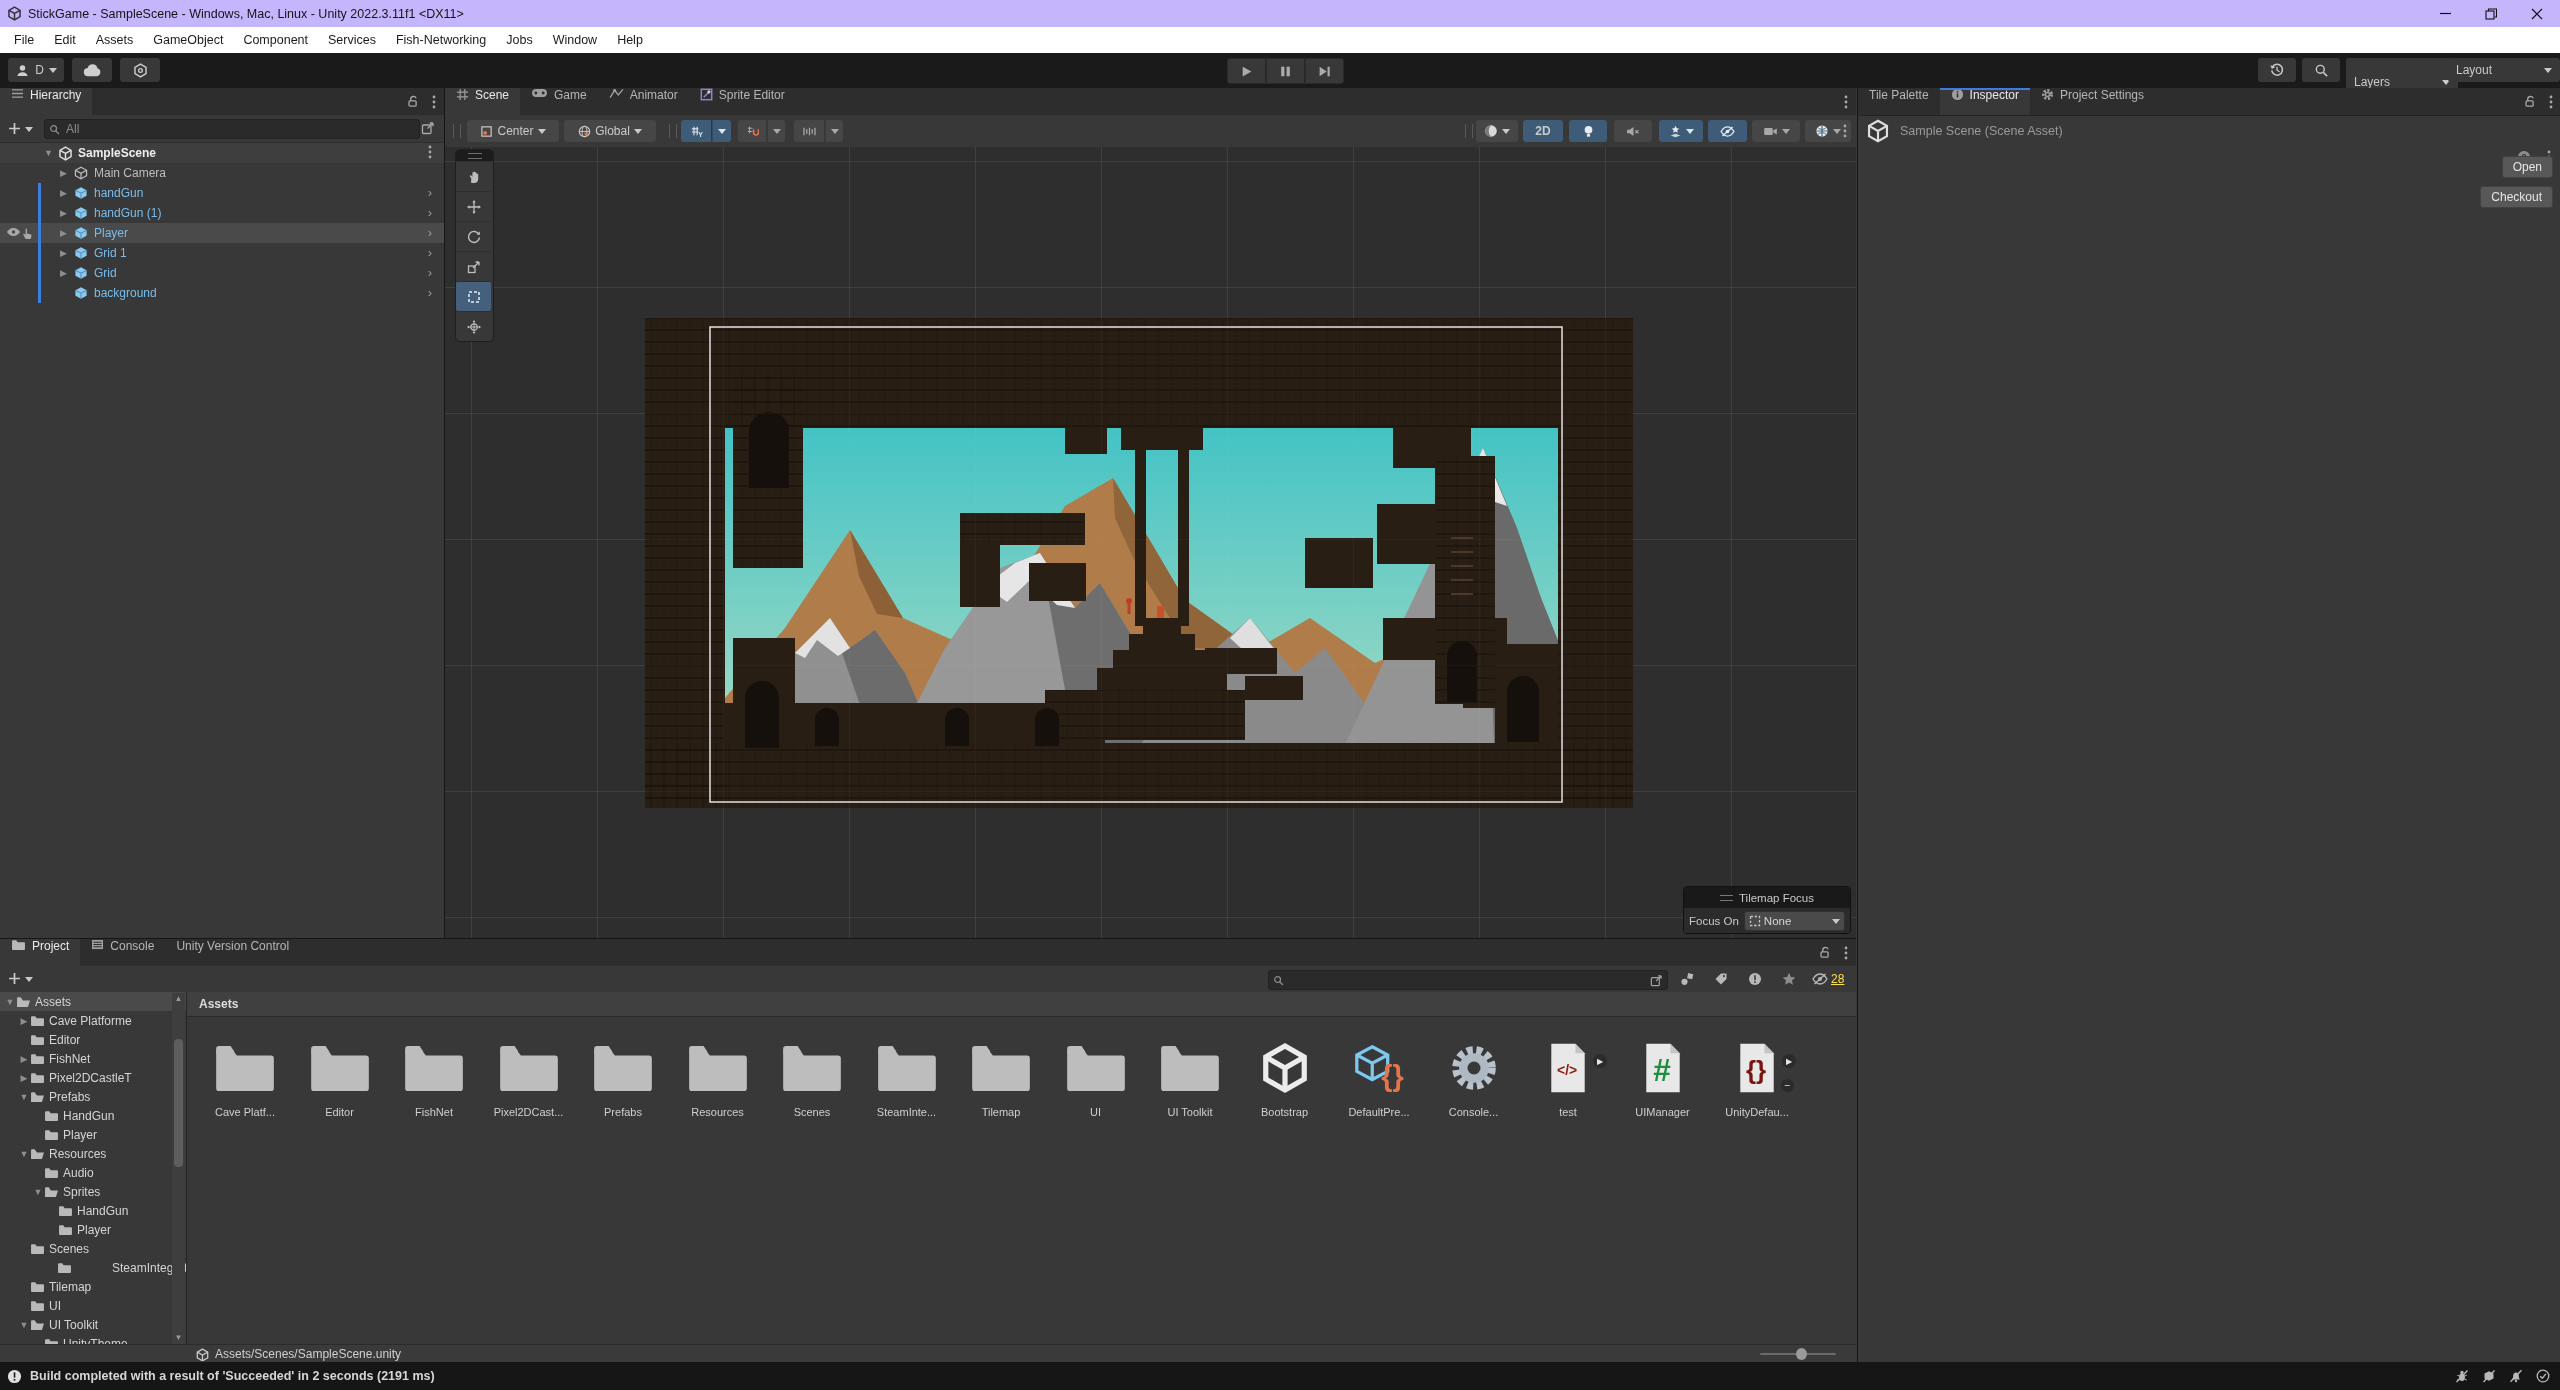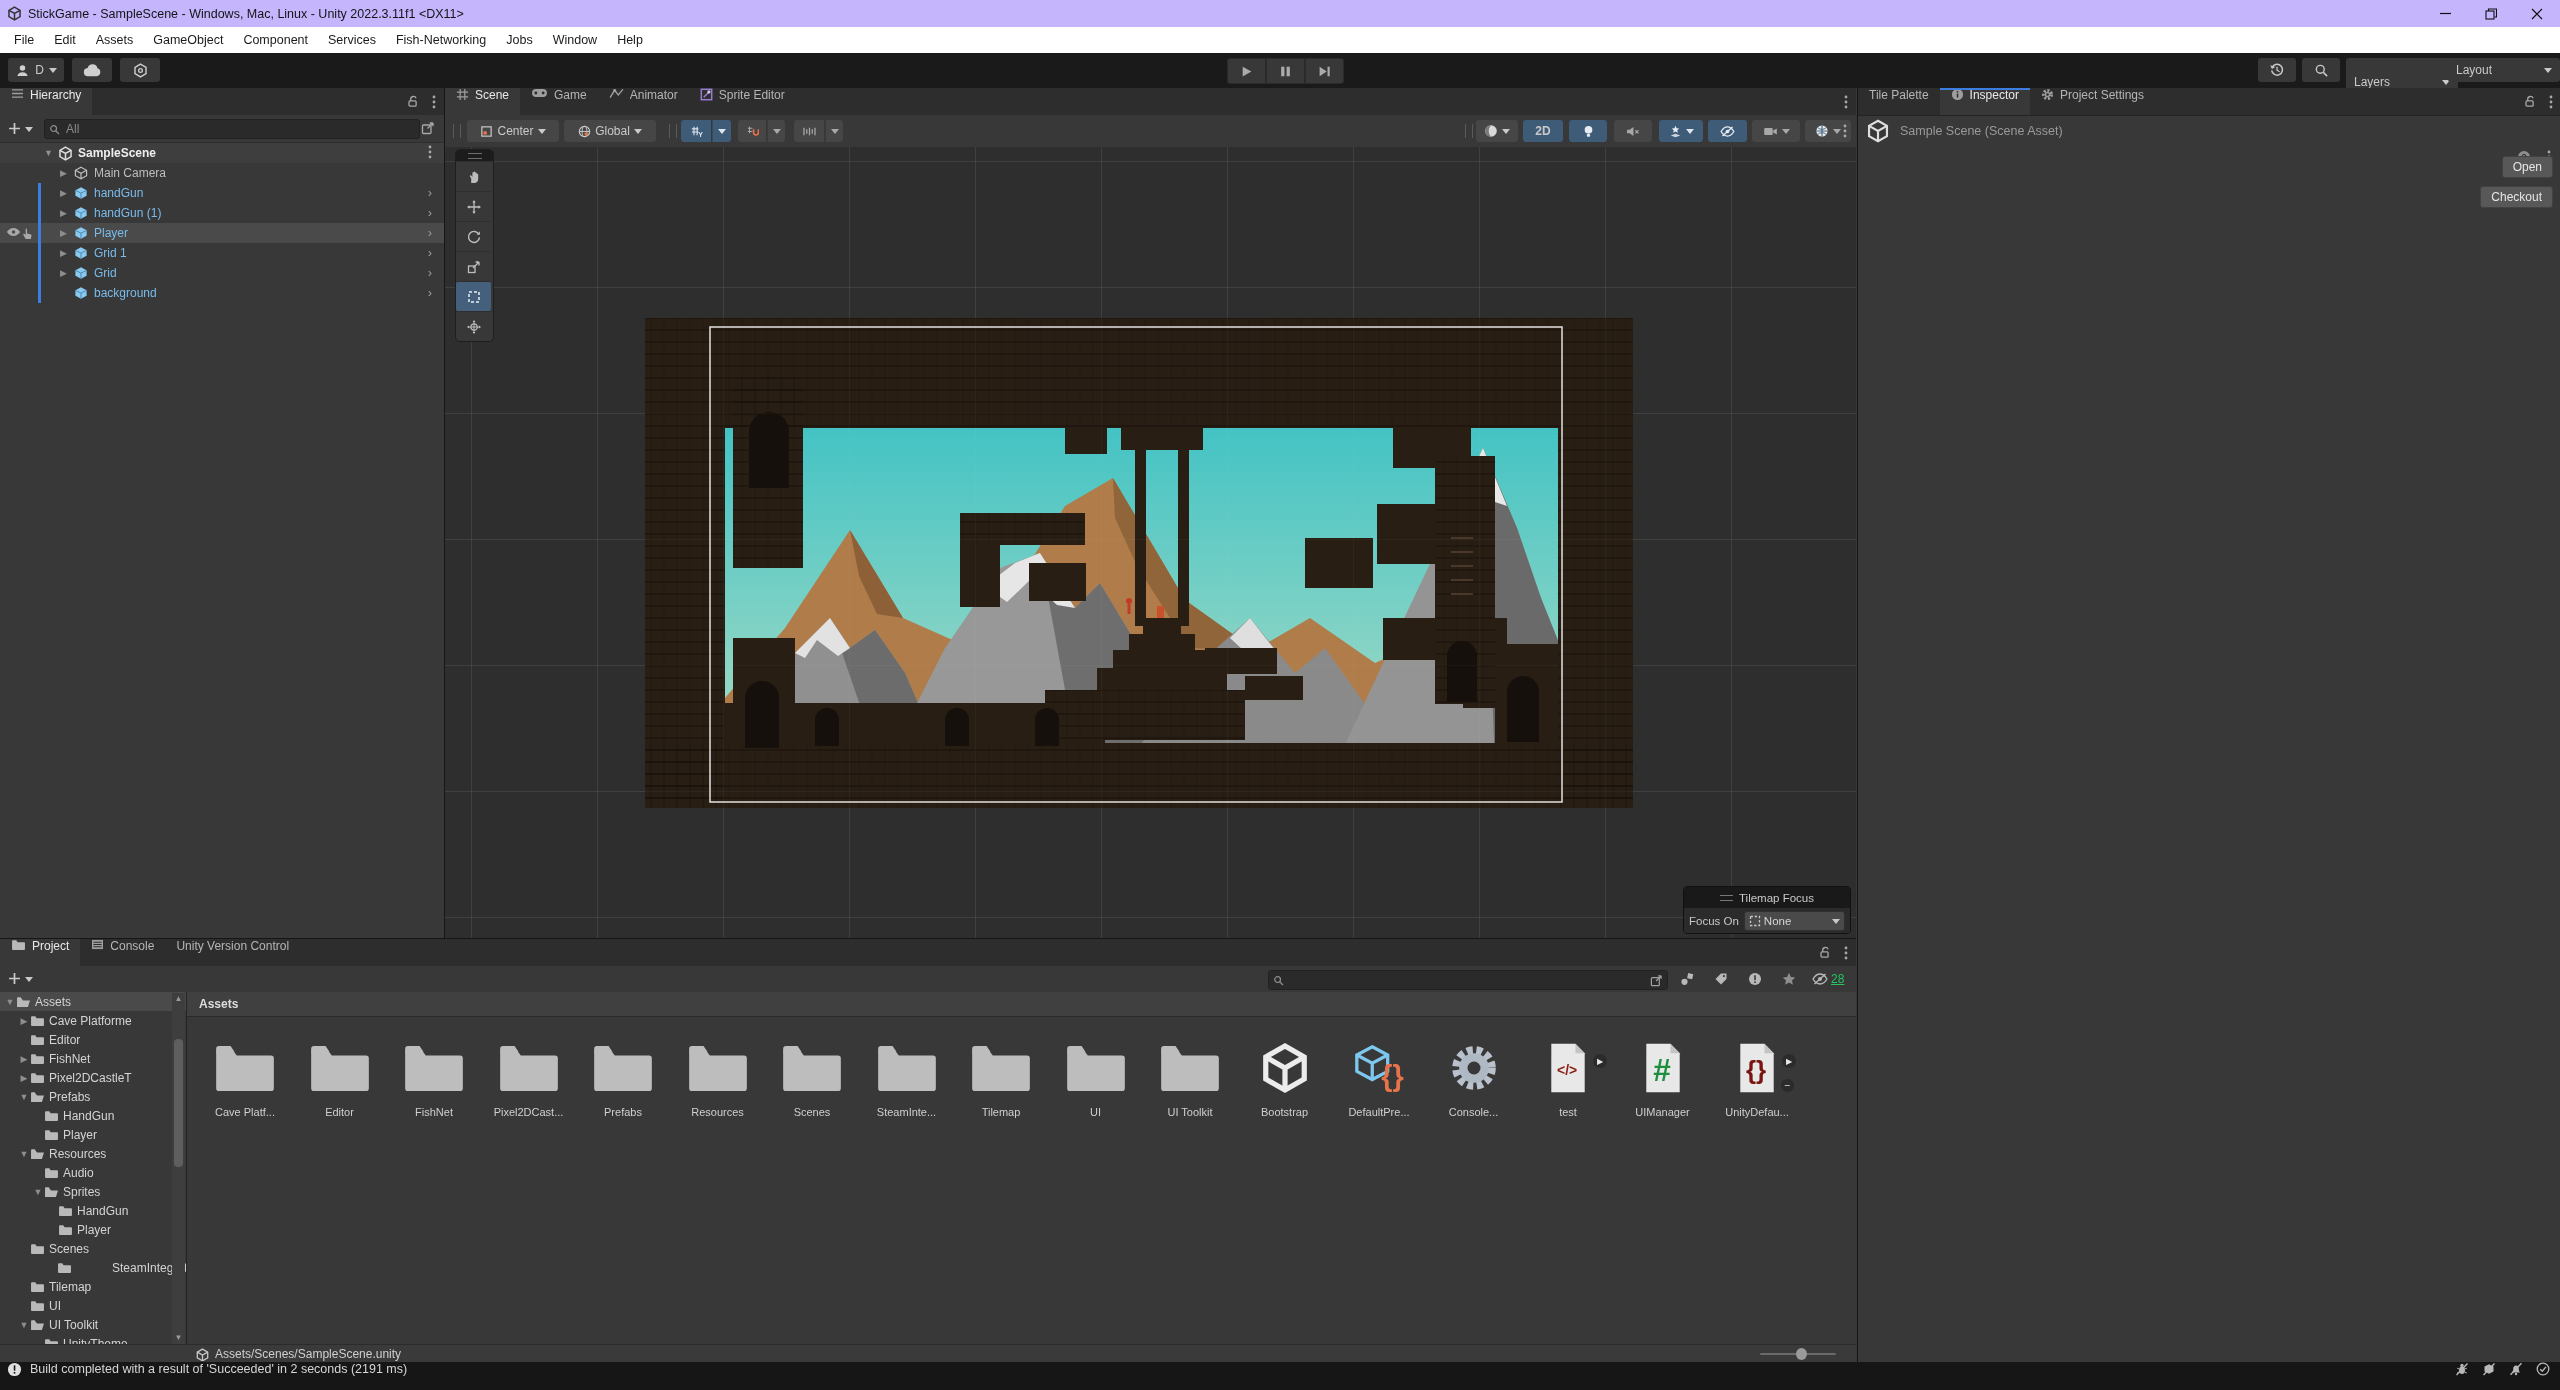--- a/index.html
+++ b/index.html
@@ -104,21 +104,21 @@
   .g-item{position:absolute;top:14px;width:94px;text-align:center;}
   .g-icon{height:64px;display:flex;align-items:flex-end;justify-content:center;position:relative;}
   .g-label{margin-top:12px;font-size:11px;color:#CFCFCF;white-space:nowrap;overflow:hidden;}
   .badge{position:absolute;border-radius:50%;background:#2B2B2B;color:#E8E8E8;display:flex;align-items:center;justify-content:center;}
   #proj-bottom{position:absolute;left:0;bottom:0;right:0;height:18px;background:#3A3A3A;border-top:1px solid #2B2B2B;
                display:flex;align-items:center;}
   #proj-path{color:#CFCFCF;font-size:12px;margin-left:6px;}
   #zoom-slider{position:absolute;right:20px;top:8px;width:76px;height:2px;background:#6A6A6A;border-radius:1px;}
   #zoom-slider .knob{position:absolute;left:36px;top:-5px;width:11px;height:12px;border-radius:50%;background:#9A9A9A;}
   
-  #statusbar{position:absolute;left:0;top:1362px;width:2560px;height:28px;background:#161616;display:flex;}
+  #statusbar{position:absolute;left:0;top:1362px;width:2560px;height:28px;background:#161616;display:flex;align-items:center;font-weight:bold;}
   #status-msg{color:#D6D6D6;margin-left:8px;font-size:12.5px;}
   #status-right{position:absolute;right:10px;display:flex;gap:13px;color:#B8B8B8;align-items:center;}
 </style>
 </head>
 <body>
 
 <div id="app">
 
   <div id="titlebar">
     <span class="tb-icon">
@@ -933,21 +933,21 @@
           <svg viewBox="0 0 14 14" width="14" height="14">
             <path d="M7 .8 8.9 4.9l4.3.5-3.2 3 .9 4.3L7 10.5l-3.9 2.2.9-4.3-3.2-3 4.3-.5Z" fill="#8E8E8E"></path>
           </svg>
         </span>
       <span class="abs" style="left:1812px;top:6px;display:flex;align-items:center;gap:3px;">
         <svg viewBox="0 0 16 12" width="16" height="12">
             <path d="M1 6c2-3.3 4.3-5 7-5s5 1.7 7 5c-2 3.3-4.3 5-7 5S3 9.3 1 6Z" fill="none" stroke="#B8B8B8" stroke-width="1.4"></path>
             <circle cx="8" cy="6" r="2" fill="#B8B8B8"></circle>
             <path d="M2.5 11 13.5 1" stroke="#B8B8B8" stroke-width="1.4"></path>
           </svg>
-        <span style="color:#22c55e;text-decoration:underline;">28</span>
+        <span style="color:#fde047;text-decoration:underline;">28</span>
       </span>
     </div>
     <div id="tree">
       <div id="tree-rows">
           <div class="t-row sel" style="padding-left: 4px;">
             <span class="t-arrow">▼</span>
             <span>
               <svg viewBox="0 0 16 13" width="15" height="12">
                 <path d="M1 3.2h5.2l1.3 1.8H15l-2.2 6.8H1Z" fill="#B9B9B9"></path>
                 <path d="M1 3.2V2.4a1 1 0 0 1 1-1h3l1.2 1.8Z" fill="#B9B9B9"></path>

